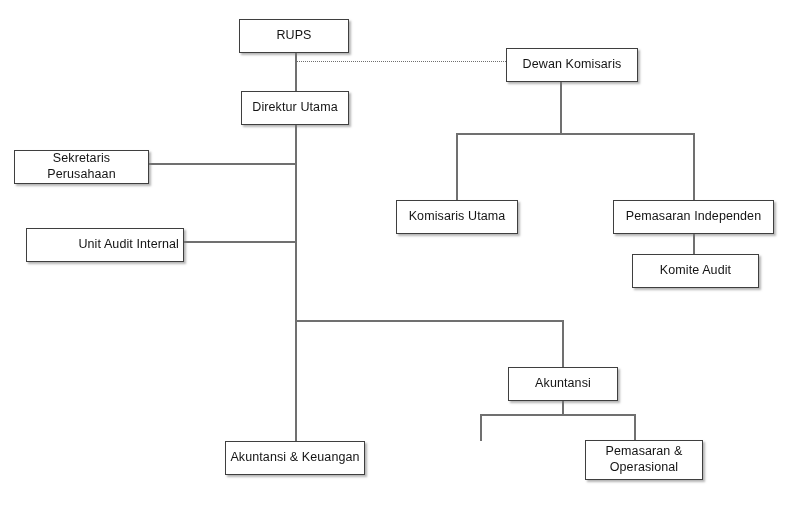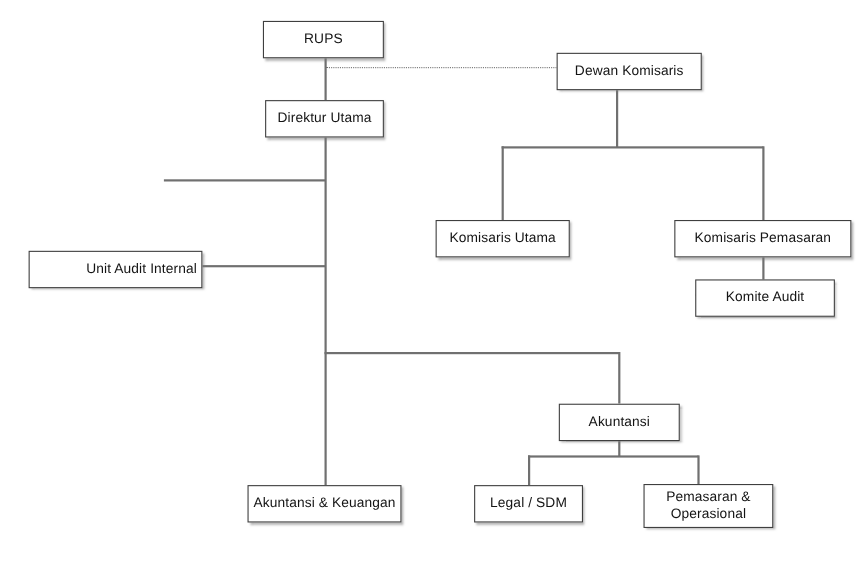--- a/index.html
+++ b/index.html
@@ -95,47 +95,47 @@
   </div>
 
   <div class="node" style="left:506px; top:48px; width:132px; height:27px;">
     <span class="node-label">Dewan Komisaris</span>
   </div>
 
   <div class="node" style="left:241px; top:91px; width:108px; height:27px;">
     <span class="node-label">Direktur Utama</span>
   </div>
 
+  <div class="node" style="left:14px; top:150px; width:135px; height:27px;">
+    <span class="node-label">Sekretaris Perusahaan</span>
+  </div>
 
   <div class="node" style="left:26px; top:228px; width:158px; height:27px;justify-content:flex-end;">
     <span class="node-label">Unit Audit Internal</span>
   </div>
 
   <div class="node" style="left:396px; top:200px; width:122px; height:27px;">
     <span class="node-label">Komisaris Utama</span>
   </div>
 
   <div class="node" style="left:613px; top:200px; width:161px; height:27px;">
-    <span class="node-label">Komisaris Pemasaran</span>
+    <span class="node-label">Pemasaran Independen</span>
   </div>
 
   <div class="node" style="left:632px; top:254px; width:127px; height:27px;">
     <span class="node-label">Komite Audit</span>
   </div>
 
   <div class="node" style="left:508px; top:367px; width:110px; height:27px;">
     <span class="node-label">Akuntansi</span>
   </div>
 
   <div class="node" style="left:225px; top:441px; width:140px; height:27px;">
     <span class="node-label">Akuntansi &amp; Keuangan</span>
   </div>
 
-  <div class="node" style="left:431px; top:441px; width:99px; height:27px;">
-    <span class="node-label">Legal / SDM</span>
-  </div>
 
   <div class="node" style="left:575px; top:440px; width:118px; height:40px;margin-left:10px;">
     <span class="node-label">Pemasaran &amp;
 Operasional</span>
   </div>
 
 </div>
 
 </body></html>

